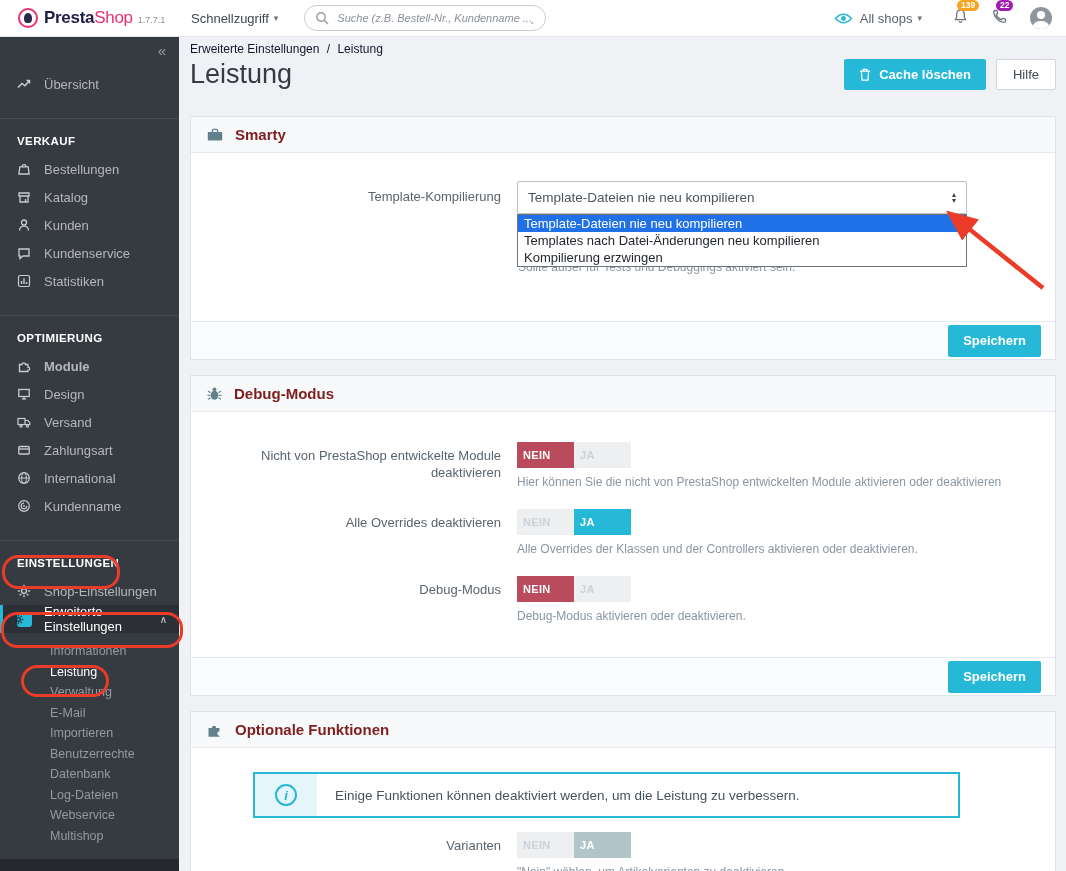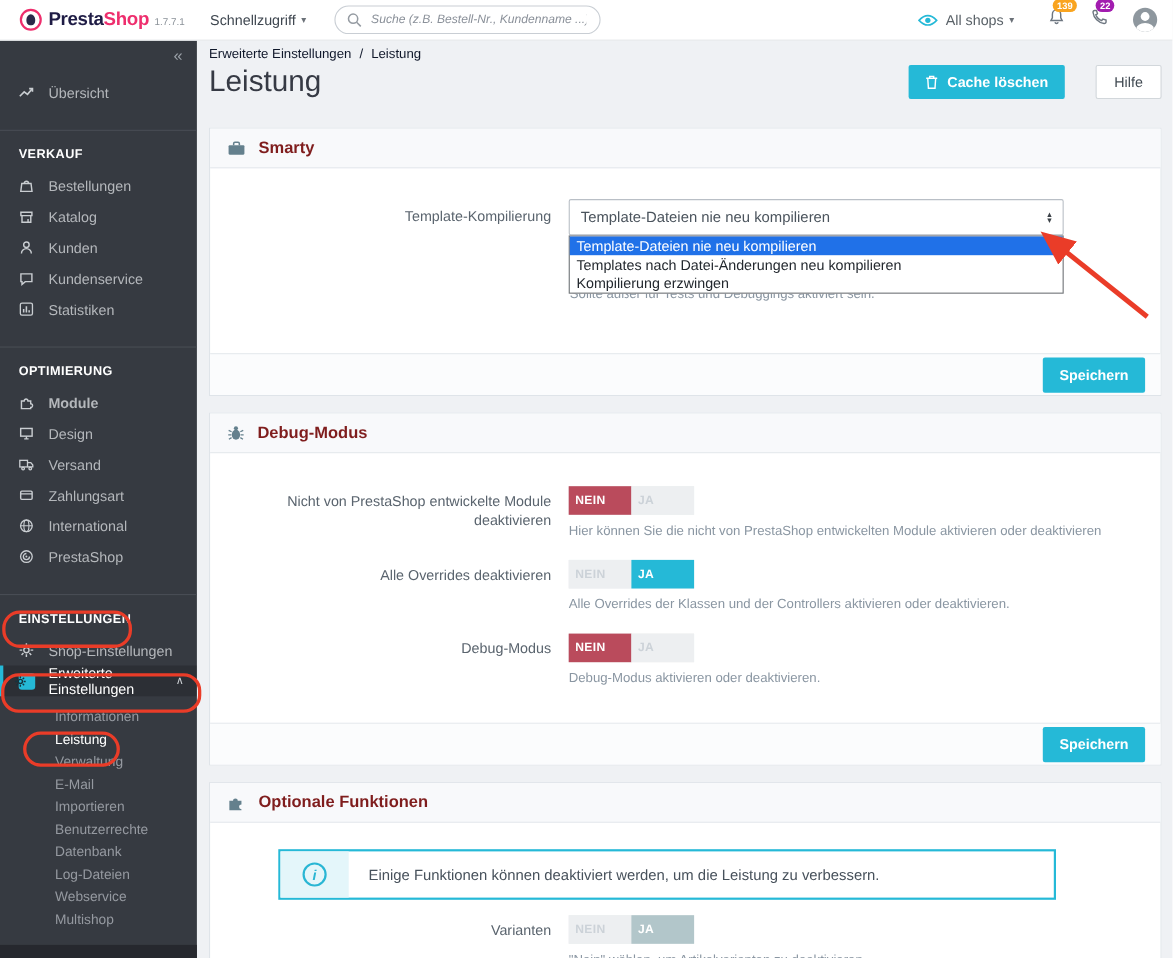--- a/index.html
+++ b/index.html
@@ -8,21 +8,21 @@
 
   
   .topbar{position:absolute;top:0;left:0;right:0;height:36px;background:#fff;
           border-bottom:1px solid #e3e6e9;display:flex;align-items:center;z-index:40;}
   .brand{display:flex;align-items:center;padding-left:18px;width:175px;box-sizing:border-box;cursor:pointer;}
   .brand-icon{width:20px;height:20px;border:2px solid #ee2e6d;border-radius:50%;position:relative;
               margin-right:6px;box-sizing:border-box;flex:none;}
   .brand-icon::after{content:"";position:absolute;left:3.5px;top:2.5px;width:8px;height:10px;
               background:#2a2a4a;border-radius:50% 50% 42% 42%;}
   .brand-presta{color:#1f1c45;font-weight:bold;font-size:17px;letter-spacing:-0.3px;}
-  .brand-shop{color:#ee2e6d;font-weight:bold;font-size:17px;letter-spacing:-0.3px;}
+  .brand-shop{color:#ee2e6d;font-weight:normal;font-size:17px;letter-spacing:-0.3px;}
   .version{font-size:9px;color:#8b9299;margin-left:5px;align-self:center;padding-top:4px;}
   .quick{display:flex;align-items:center;font-size:13px;color:#3f4750;margin-left:16px;cursor:pointer;}
   .caret{font-size:9px;color:#6b7178;margin-left:5px;}
   .searchbox{margin-left:26px;width:220px;height:24px;border:1px solid #c9ced4;border-radius:13px;
              display:flex;align-items:center;padding:0 10px;background:#fff;}
   .searchbox input{border:none;outline:none;width:100%;font-size:11px;font-style:italic;color:#5c636b;
              background:transparent;font-family:"Liberation Sans",sans-serif;}
   .searchbox input::placeholder{color:#8a9099;}
   .tb-right{margin-left:auto;display:flex;align-items:center;}
   .shops{display:flex;align-items:center;font-size:13px;color:#5a6268;margin-right:30px;cursor:pointer;}
@@ -55,21 +55,21 @@
   .submenu{margin-top:8px;}
   .bottom-strip{position:absolute;bottom:0;left:0;right:0;height:12px;background:#26282e;}
 
   
   .content{position:absolute;left:179px;top:36px;right:0;bottom:0;background:#eff1f4;overflow:hidden;}
   .crumbs{margin:6px 0 0 11px;font-size:12px;color:#0f172a;}
   .crumbs .sep{margin:0 4px;}
   .crumb-link{cursor:pointer;}
   .header-row{display:flex;align-items:center;margin:2px 10px 0 11px;}
   .page-title{font-size:27px;color:#363a44;font-weight:400;line-height:32px;}
-  .header-actions{margin-left:auto;display:flex;gap:28px;justify-content:space-between;}
+  .header-actions{margin-left:auto;display:flex;gap:10px;justify-content:space-between;}
   .btn-primary{background:#25b9d7;color:#fff;font-weight:bold;font-size:13px;border:none;height:31px;
                padding:0 15px;border-radius:2px;display:flex;align-items:center;gap:8px;cursor:pointer;
                font-family:"Liberation Sans",sans-serif;}
   .btn-default{background:#fff;border:1px solid #d2d7db;color:#414a52;font-size:13px;height:31px;
                padding:0 16px;border-radius:2px;cursor:pointer;font-family:"Liberation Sans",sans-serif;}
 
   .panel{margin:0 10px 0 11px;background:#fff;border:1px solid #dfe4e9;}
   .p1{margin-top:26px;}
   .p2,.p3{margin-top:15px;}
   .panel-h{height:36px;display:flex;align-items:center;padding-left:15px;background:#f8f9fb;
@@ -268,21 +268,21 @@
         <line x1="1.7" y1="7" x2="12.3" y2="7" stroke="#c9cdd1" stroke-width="1"></line>
       </svg>
       <span>International</span>
     </div>
     <div class="s-item">
       <svg width="14" height="14" viewBox="0 0 14 14">
         <circle cx="7" cy="7" r="5.3" fill="none" stroke="#c9cdd1" stroke-width="1.2"></circle>
         <path d="M7,4.2 a2.8,2.8 0 1 0 2.8,2.8" fill="none" stroke="#c9cdd1" stroke-width="1.2"></path>
         <circle cx="7" cy="7" r="0.9" fill="#c9cdd1"></circle>
       </svg>
-      <span>PrestaShop</span>
+      <span>Kundenname</span>
     </div>
 
     <div class="s-div"></div>
     <div class="s-title">EINSTELLUNGEN</div>
 
     <div class="s-item">
       <svg width="14" height="14" viewBox="0 0 14 14">
         <circle cx="7" cy="7" r="2.4" fill="none" stroke="#c9cdd1" stroke-width="1.3"></circle>
         <g stroke="#c9cdd1" stroke-width="1.3">
           <line x1="7" y1="0.8" x2="7" y2="3.2"></line>

